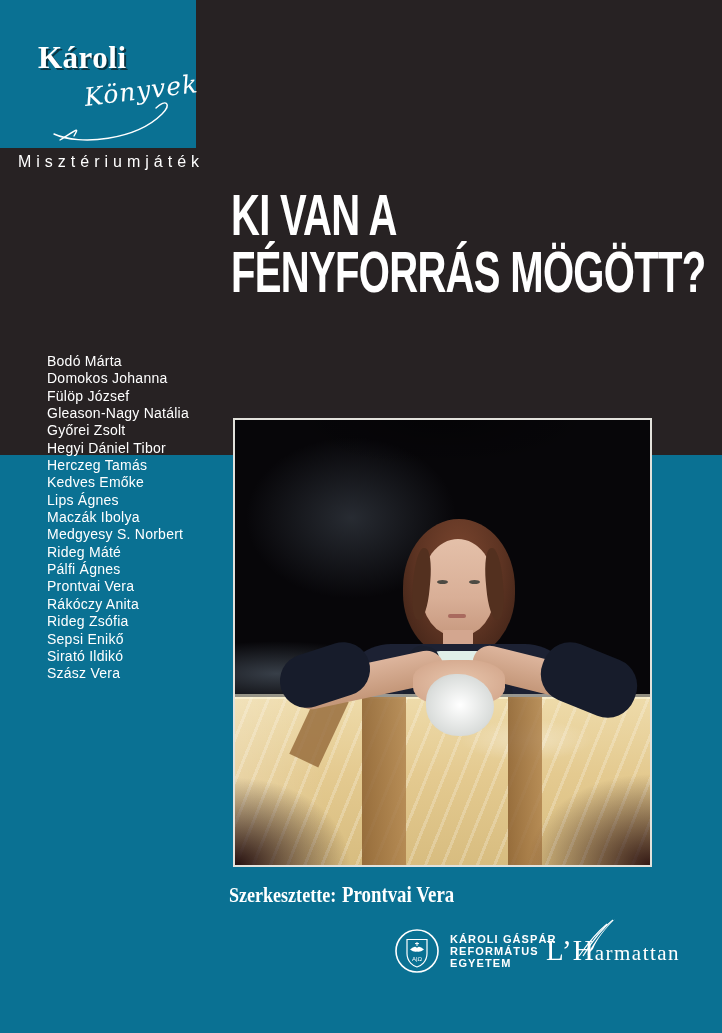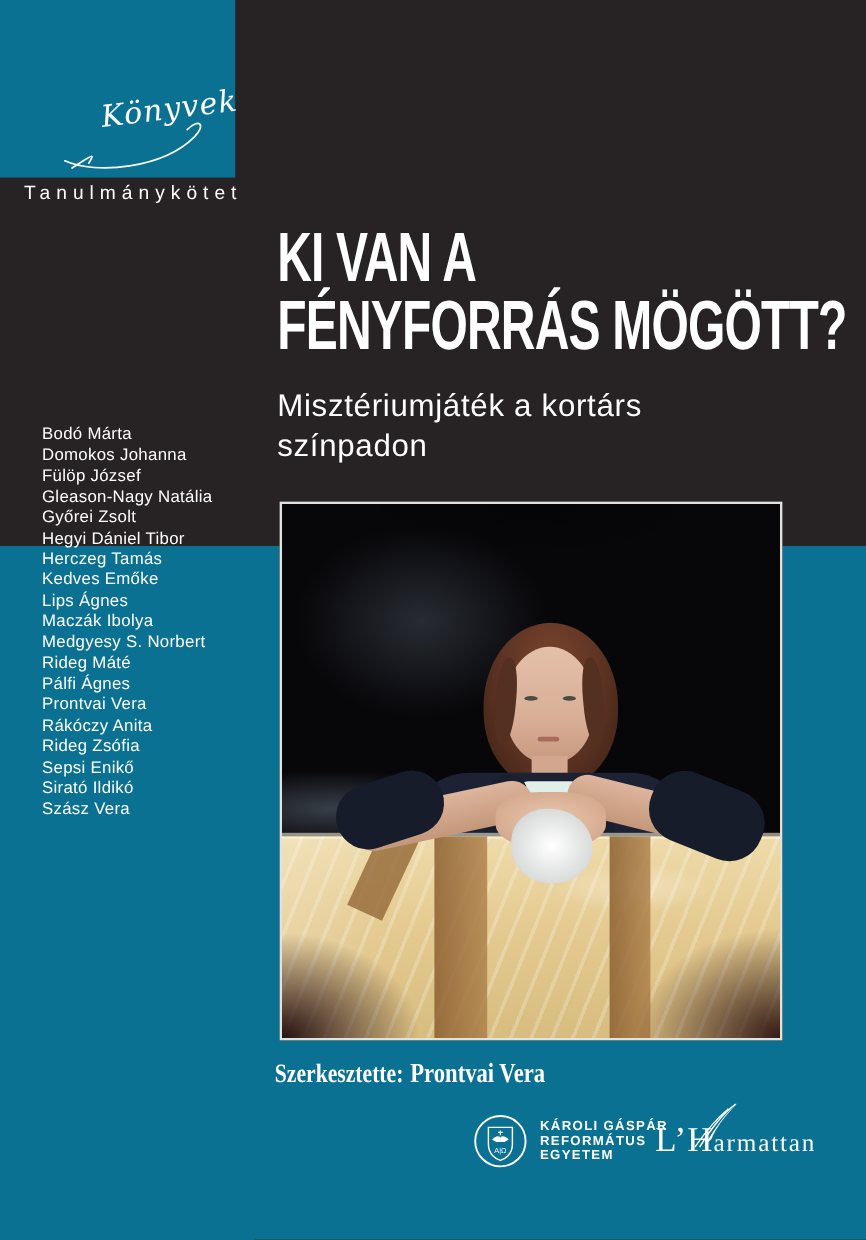--- a/index.html
+++ b/index.html
@@ -44,21 +44,21 @@
   .title .l{
     display:block; font-size:58px; line-height:57px; letter-spacing:-1px;
     transform:scaleX(.69); transform-origin:0 50%; white-space:nowrap; color:#fff;
   }
   .subtitle{
     position:absolute; left:231px; top:322px; margin:0;
     font-size:26px; line-height:33px; font-weight:400; letter-spacing:.6px; color:#fff;
   }
   
   .contributors{
-    position:absolute; left:35px; top:353px; margin:0; padding:0; list-style:none;
+    position:absolute; left:47px; top:353px; margin:0; padding:0; list-style:none;
     font-size:14px; line-height:17.35px; letter-spacing:.25px; color:#fff;
   }
   
   .photo{
     position:absolute; left:233px; top:418px; width:419px; height:449px; margin:0;
     background:var(--photo-black,#070609);
     border:2px solid #e2e2dc; overflow:hidden;
   }
   .photo *{position:absolute;}
   .ph-ghost{
@@ -148,35 +148,32 @@
   .quill{position:absolute; left:27px; top:-17px;}
 </style>
 </head>
 <body>
 
 <div class="cover">
 
   <div class="teal-lower"></div>
 
   <div class="brand-box">
+    <div class="brand-main">Károli</div>
     <div class="brand-script">Könyvek</div>
     <svg class="brand-swash" width="130" height="46" viewBox="0 0 130 46">
       <path d="M4,38 C30,50 86,44 112,18 C122,8 116,2 106,12 M10,44 C26,34 30,30 24,40" fill="none" stroke="#ffffff" stroke-width="1.4" stroke-linecap="round"></path>
     </svg>
   </div>
-  <div class="series-label">Tanulmánykötet</div>
+  <div class="series-label">Misztériumjáték</div>
 
   <h1 class="title">
     <span class="l">KI VAN A</span>
     <span class="l">FÉNYFORRÁS MÖGÖTT?</span>
   </h1>
-  <p class="subtitle">
-    <span>Misztériumjáték a kortárs</span><br>
-    <span>színpadon</span>
-  </p>
 
   <ul class="contributors">
       <li>Bodó Márta</li>
       <li>Domokos Johanna</li>
       <li>Fülöp József</li>
       <li>Gleason-Nagy Natália</li>
       <li>Győrei Zsolt</li>
       <li>Hegyi Dániel Tibor</li>
       <li>Herczeg Tamás</li>
       <li>Kedves Emőke</li>

